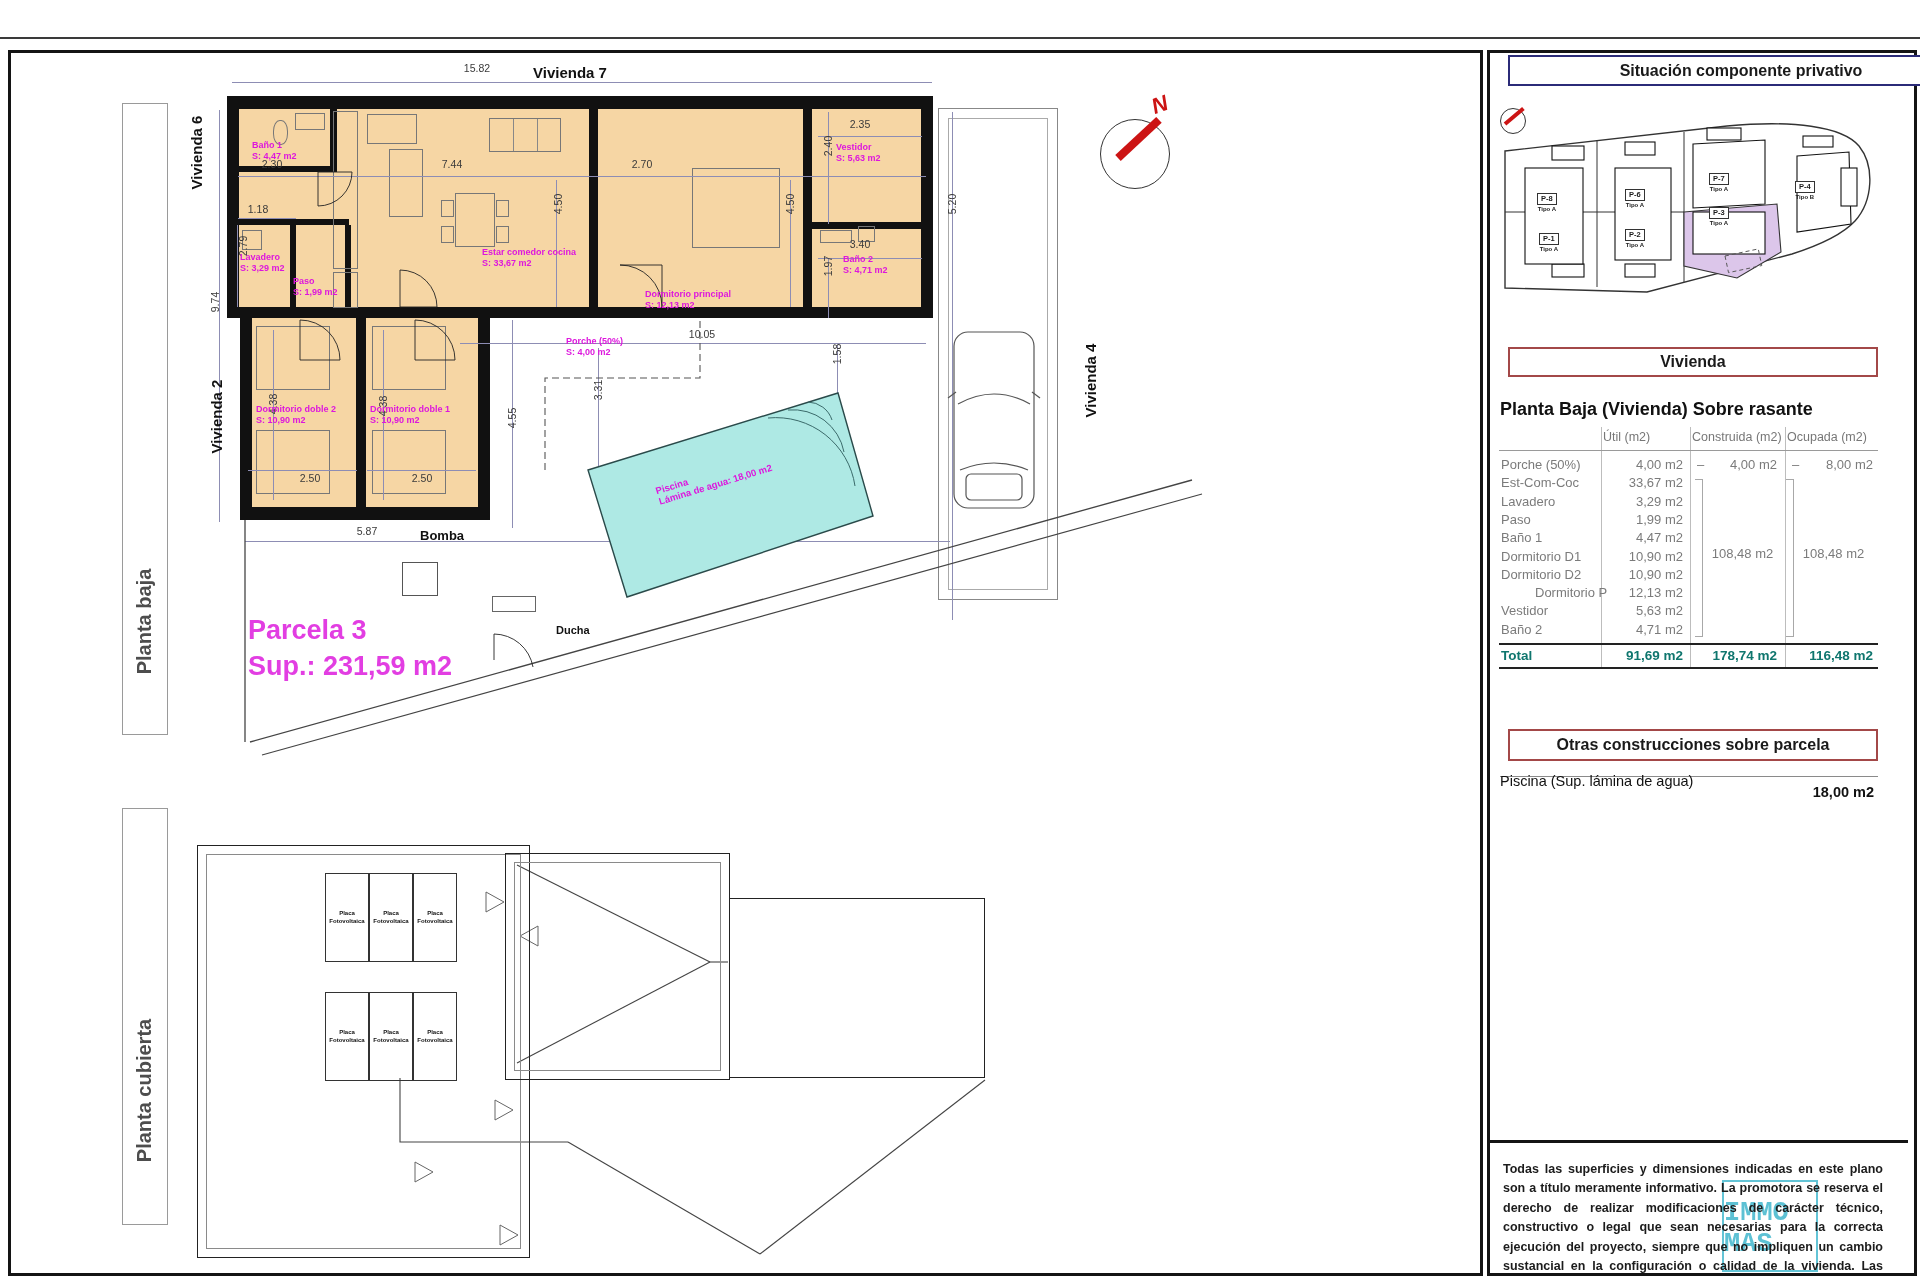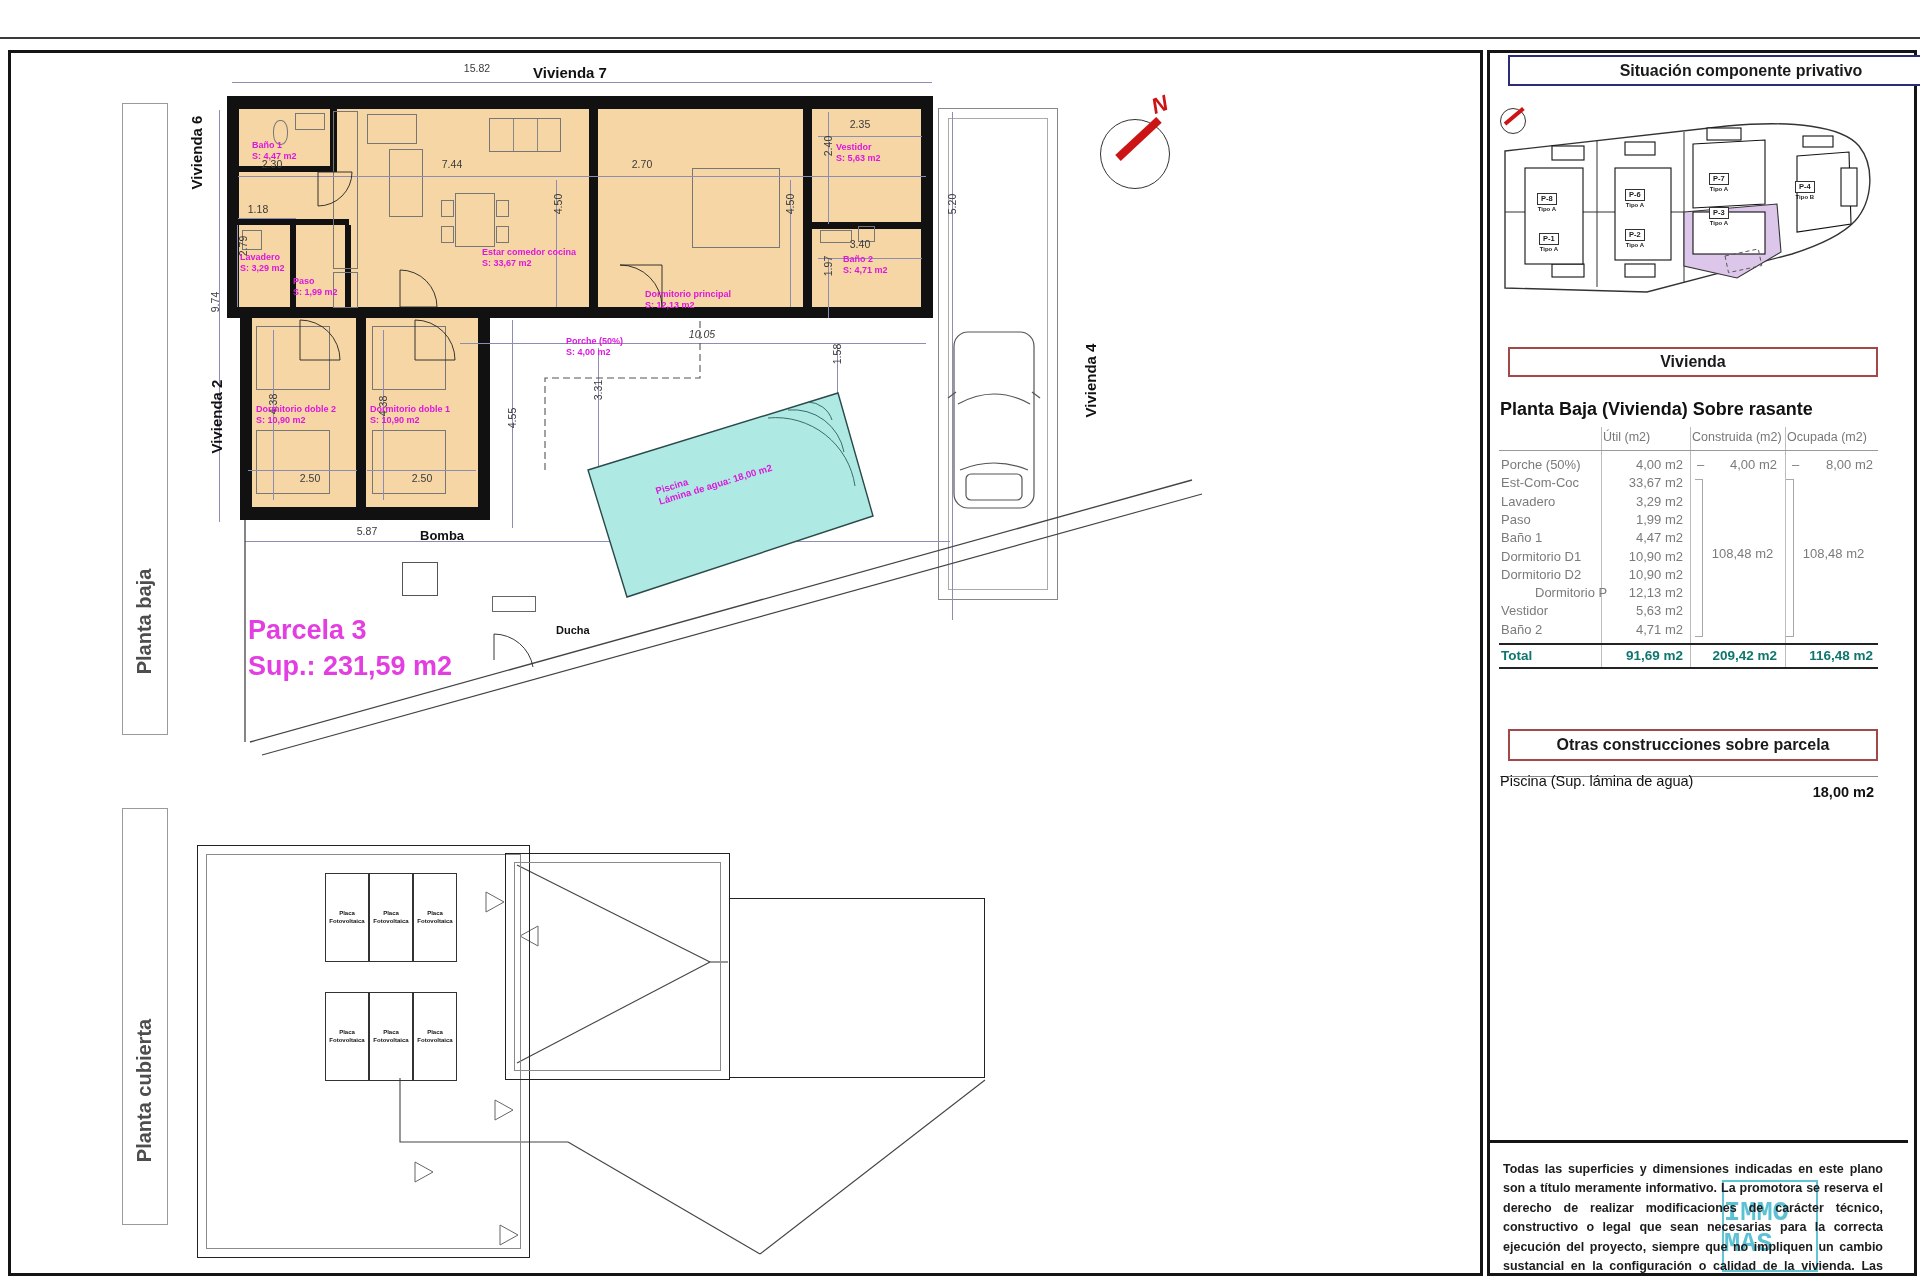--- a/index.html
+++ b/index.html
@@ -290,21 +290,21 @@
       <div class="cell num" style="left: 104px; top: 176.4px; width: 80px;">5,63 m2</div>
       <div class="cell" style="left: 2px; top: 194.7px;">Baño 2</div>
       <div class="cell num" style="left: 104px; top: 194.7px; width: 80px;">4,71 m2</div>
       <div class="brace" style="left: 203px; top: 52px; height: 158px;"></div>
       <div class="brace" style="left: 294px; top: 52px; height: 158px;"></div>
       <div class="cell" style="left: 206px; top: 119px; width: 75px; text-align: center;">108,48 m2</div>
       <div class="cell" style="left: 297px; top: 119px; width: 75px; text-align: center;">108,48 m2</div>
       <div class="hline" style="top: 216px; height: 2px; background: rgb(34, 34, 34);"></div>
       <div class="cell total" style="left: 2px; top: 221px;">Total</div>
       <div class="cell num total" style="left: 104px; top: 221px; width: 80px;">91,69 m2</div>
-      <div class="cell num total" style="left: 196px; top: 221px; width: 82px;">209,42 m2</div>
+      <div class="cell num total" style="left: 196px; top: 221px; width: 82px;">178,74 m2</div>
       <div class="cell num total" style="left: 291px; top: 221px; width: 83px;">116,48 m2</div>
       <div class="hline" style="top: 240px; height: 2px; background: rgb(34, 34, 34);"></div>
     </div>
 
   <div class="panel-box red" style="left:1508px;top:729px;width:366px;height:28px;line-height:28px;">Otras construcciones sobre parcela</div>
   <div class="otras-line" style="left:1500px;top:776px;width:378px;"></div>
   <div class="piscina-name" style="left:1500px;top:773px;">Piscina (Sup. lámina de agua)</div>
   <div class="piscina-val" style="left:1740px;top:784px;width:134px;">18,00 m2</div>
 
   <div class="disc-rule" style="left:1490px;top:1140px;width:418px;height:3px;"></div>
@@ -321,21 +321,21 @@
     <div class="dim rot" style="left: 193px; top: 296px;">9.74</div>
     <div class="dim" style="left: 430px; top: 158px;">7.44</div>
     <div class="dim rot" style="left: 536px; top: 198px;">4.50</div>
     <div class="dim" style="left: 620px; top: 158px;">2.70</div>
     <div class="dim rot" style="left: 768px; top: 198px;">4.50</div>
     <div class="dim rot" style="left: 806px; top: 140px;">2.40</div>
     <div class="dim" style="left: 838px; top: 118px;">2.35</div>
     <div class="dim rot" style="left: 930px; top: 198px;">5.20</div>
     <div class="dim" style="left: 838px; top: 238px;">3.40</div>
     <div class="dim rot" style="left: 806px; top: 260px;">1.97</div>
-    <div class="dim" style="left: 680px; top: 328px; font-style: italic;">10.05</div>
+    <div class="dim" style="left: 680px; top: 328px;">10.05</div>
     <div class="dim rot" style="left: 815px; top: 348px;">1.58</div>
     <div class="dim rot" style="left: 576px; top: 384px;">3.31</div>
     <div class="dim rot" style="left: 490px; top: 412px;">4.55</div>
     <div class="dim rot" style="left: 251px; top: 398px;">4.38</div>
     <div class="dim rot" style="left: 361px; top: 400px;">4.38</div>
     <div class="dim" style="left: 288px; top: 472px;">2.50</div>
     <div class="dim" style="left: 400px; top: 472px;">2.50</div>
     <div class="dim" style="left: 345px; top: 525px;">5.87</div>
     <div class="room-label" style="left: 252px; top: 140px;">
       <div>Baño 1</div>

